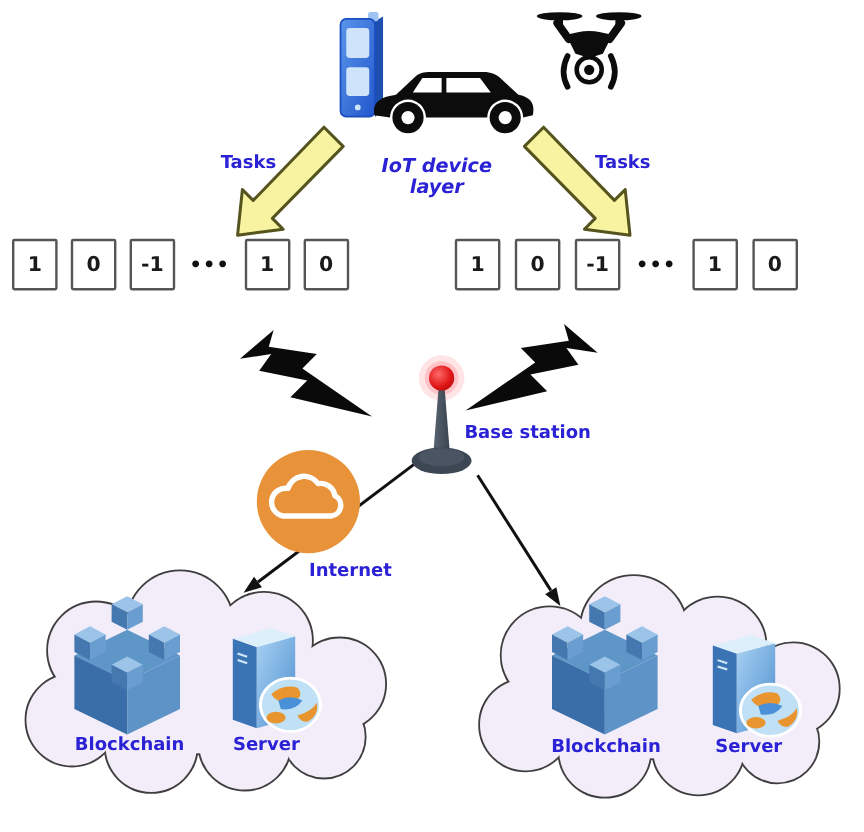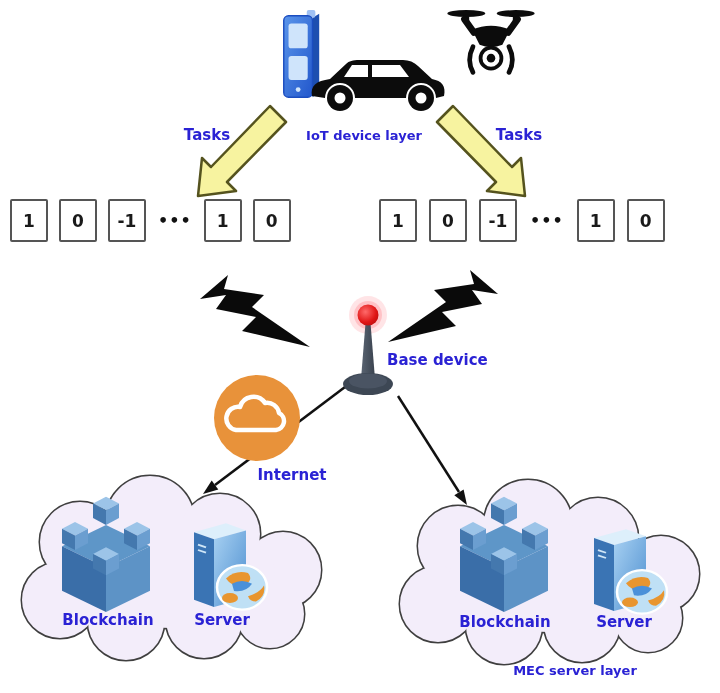--- a/index.html
+++ b/index.html
@@ -6,21 +6,21 @@
   #stage{
     position:relative;width:720px;height:693px;background:#ffffff;overflow:hidden;
     font-family:"DejaVu Sans", sans-serif;
   }
   .abs{position:absolute;}
   .blue-label{
     color:#2a22d4;font-weight:bold;text-align:center;line-height:1.1;
     font-family:"DejaVu Sans", sans-serif;
   }
   .fs15{font-size:15px;}
-  .fs16{font-size:13px;}
+  .fs16{font-size:16px;font-style:italic;}
   .box-row{display:flex;align-items:center;}
   .bit-box{
     width:38px;height:43px;background:#fff;border:2px solid #555;border-radius:2px;
     display:flex;align-items:center;justify-content:center;
     font-size:17px;font-weight:bold;color:#1a1a1a;box-sizing:border-box;
   }
   .dots{
     font-size:16px;font-weight:bold;color:#111;text-align:center;
     letter-spacing:1px;padding:0 1px;
   }
@@ -178,21 +178,21 @@
         <stop offset="1" stop-color="#a30808"></stop>
       </radialGradient>
     </defs>
     <circle cx="45" cy="22" r="19" fill="#ffb3b8" opacity="0.35"></circle>
     <circle cx="45" cy="22" r="14" fill="#ff9aa0" opacity="0.45"></circle>
     <polygon points="42.5,30 47.5,30 52,86 38,86" fill="url(#stemG)"></polygon>
     <ellipse cx="45" cy="91" rx="25" ry="11" fill="#3d4754"></ellipse>
     <ellipse cx="45" cy="88" rx="19" ry="7.5" fill="#4a5463"></ellipse>
     <circle cx="45" cy="22" r="10.5" fill="url(#ballG)"></circle>
   </svg>
-  <div class="abs z4 blue-label fs15" style="left:387px;top:352px;width:115px;text-align:left;">Base device</div>
+  <div class="abs z4 blue-label fs15" style="left:387px;top:352px;width:115px;text-align:left;">Base station</div>
 
   <svg class="abs z3" style="left:212px;top:373px;" width="90" height="90" viewBox="0 0 90 90">
     <circle cx="45" cy="45" r="43" fill="#e8923a"></circle>
     <path d="M24,57 L64,57 A9,9 0 0 0 67,40 A12,12 0 0 0 53,30 A14,14 0 0 0 28,34 A11,11 0 0 0 24,57 Z" fill="none" stroke="#fff" stroke-width="4.5" stroke-linejoin="round"></path>
   </svg>
   <div class="abs z4 blue-label fs15" style="left:250px;top:467px;width:84px;text-align:center;">Internet</div>
 
   <svg class="abs z3" style="left:50px;top:490px;" width="112" height="124" viewBox="0 0 112 128" preserveAspectRatio="none">
     <polygon points="56,36 100,58 56,80 12,58" fill="#5e96c8"></polygon>
     <polygon points="12,58 56,80 56,126 12,104" fill="#3a6ea8"></polygon>
@@ -267,15 +267,14 @@
     <g>
       <circle cx="64" cy="78" r="25" fill="#bfe0f5" stroke="#fff" stroke-width="2.5"></circle>
       <path d="M48,68 Q58,58 70,62 Q76,70 66,76 Q54,78 48,68 Z" fill="#e8952f"></path>
       <path d="M70,88 Q82,84 86,76 Q88,88 78,94 Q72,94 70,88 Z" fill="#e8952f"></path>
       <ellipse cx="52" cy="90" rx="8" ry="5.5" fill="#e8952f"></ellipse>
       <path d="M54,74 Q64,68 74,74 Q68,84 56,82 Z" fill="#4a90d9"></path>
     </g>
   </svg>
   <div class="abs z4 blue-label fs15" style="left:576px;top:614px;width:96px;">Server</div>
 
-  <div class="abs z4 blue-label fs16" style="left:490px;top:664px;width:170px;">MEC server layer</div>
 
 </div>
 
 </body></html>

